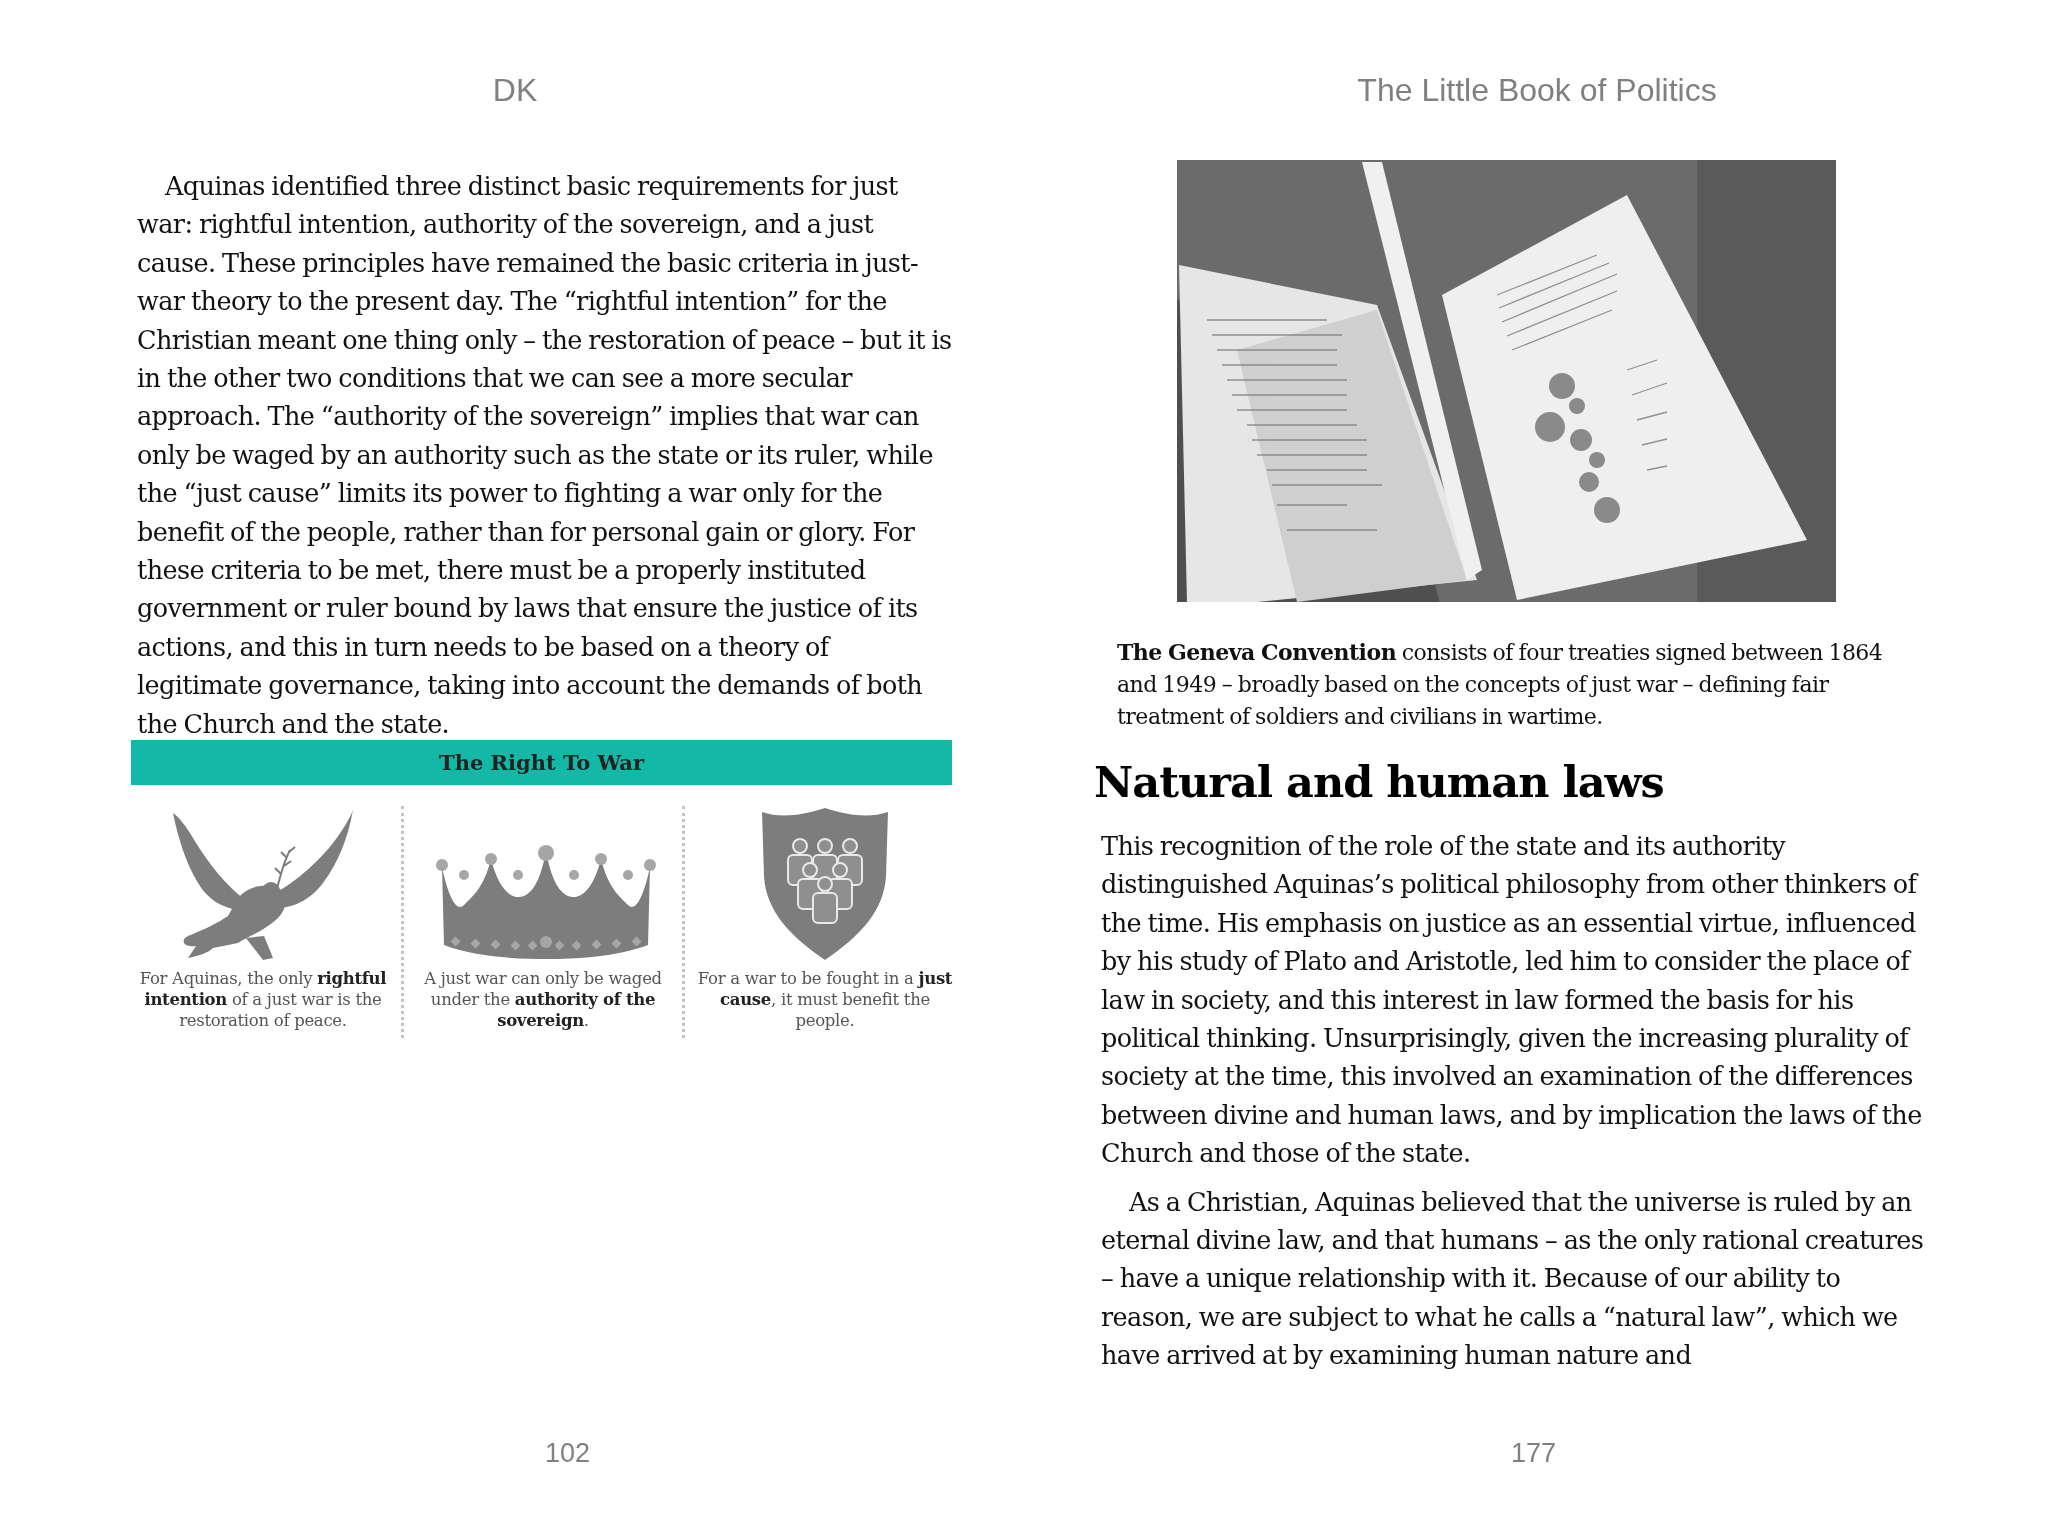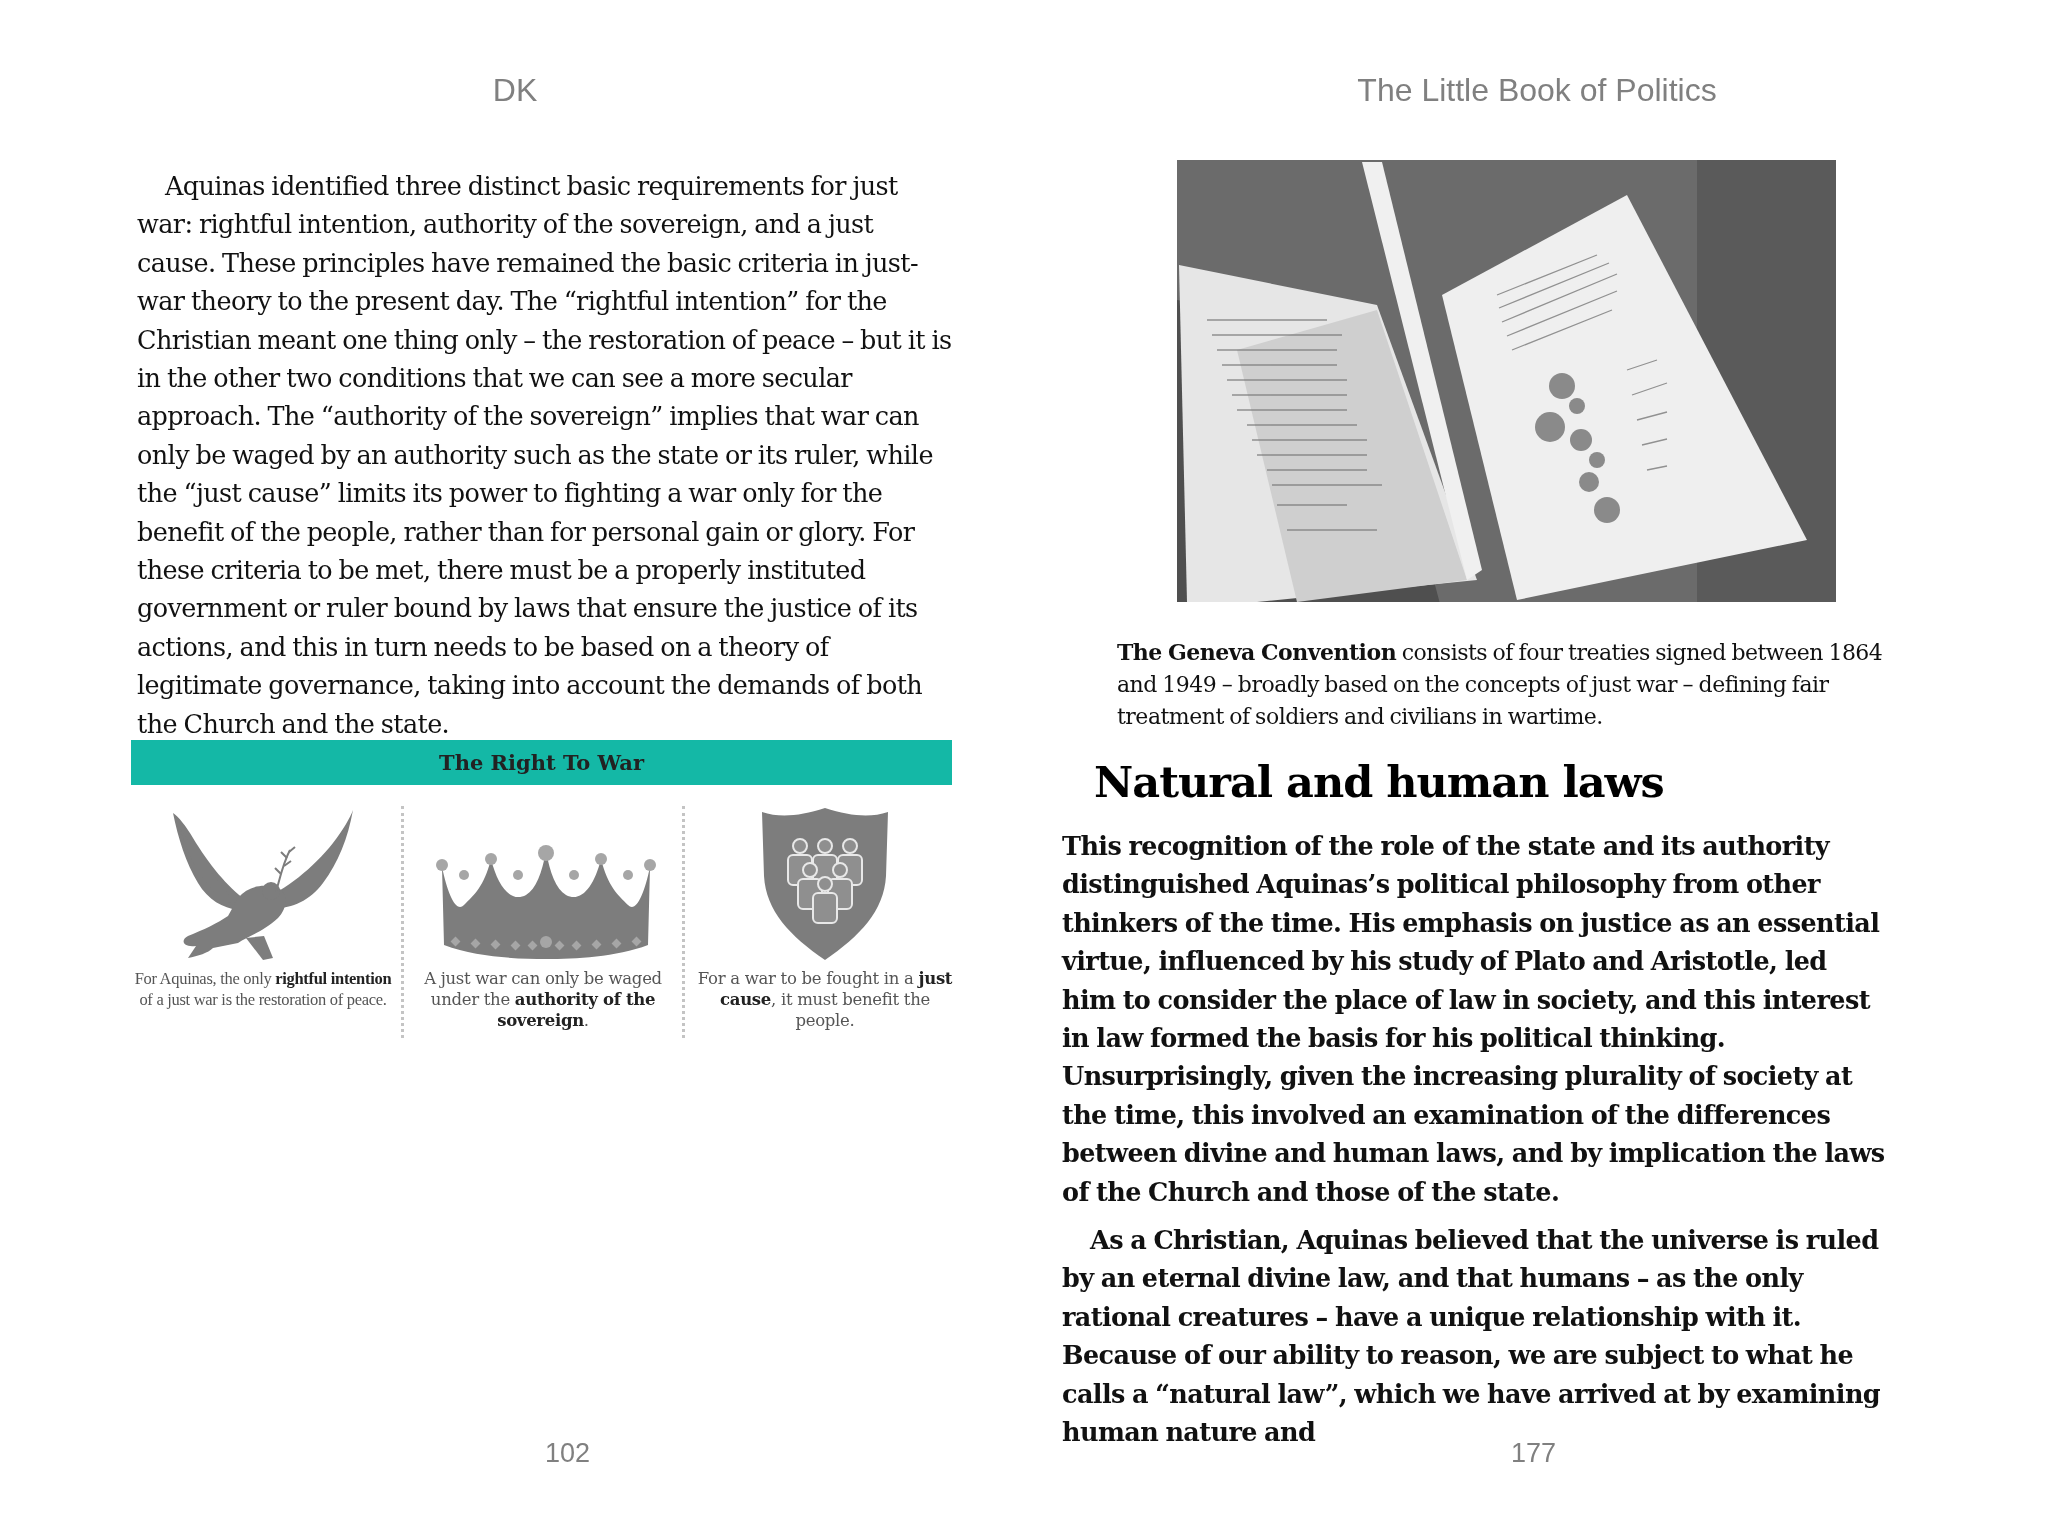--- a/index.html
+++ b/index.html
@@ -41,21 +41,21 @@
         <path d="M185 2 C180 30 170 55 155 75 C140 95 120 102 100 100 L92 92 C118 82 145 60 165 35 C175 22 182 10 185 2 Z"></path>
         <path d="M70 90 C80 78 95 75 110 80 C120 84 120 100 110 110 C95 124 80 128 70 135 L45 140 C40 145 30 148 20 150 L28 138 C15 140 12 132 20 128 C35 122 50 115 60 108 Z"></path>
         <circle cx="103" cy="83" r="9"></circle>
         <path d="M78 130 L95 152 L105 150 L96 128 Z"></path>
       </g>
       <g stroke="#7d7d7d" stroke-width="2" fill="none">
         <path d="M108 84 C112 70 115 55 122 42"></path>
         <path d="M113 66 l-6 -6 M116 58 l7 -5 M119 50 l-6 -6 M121 44 l6 -5"></path>
       </g>
     </svg>
-    <div class="info-caption" style="left:133px;font-family:Liberation Serif, serif;">
+    <div class="info-caption" style="left:133px;">
       <span>For Aquinas, the only </span><b>rightful intention</b><span> of a just war is the restoration of peace.</span>
     </div>
 
     <div class="divider" style="left:401px;"></div>
 
     <svg class="icon" style="left:436px;top:845px;" width="220" height="115" viewBox="0 0 220 115">
       <g fill="#7d7d7d">
         <path d="M6 22 C12 50 20 68 28 60 C38 50 48 42 55 14 C62 42 75 58 90 50 C100 44 106 28 110 6 C114 28 120 44 130 50 C145 58 158 42 165 14 C172 42 182 50 192 60 C200 68 208 50 214 22 L212 100 C180 112 140 114 110 114 C80 114 40 112 8 100 Z"></path>
       </g>
       <g fill="#a6a6a6">
@@ -153,19 +153,19 @@
         <path d="M320 135 l100 -40 M322 148 l110 -45 M325 162 l115 -48 M330 176 l110 -45 M335 190 l100 -40"></path>
         <path d="M450 210 l30 -10 M455 235 l35 -12 M460 260 l30 -8 M465 285 l25 -6 M470 310 l20 -4"></path>
       </g>
     </svg>
   </div>
 
   <p class="photo-caption"><b>The Geneva Convention</b><span> consists of four treaties signed between 1864 and 1949 – broadly based on the concepts of just war – defining fair treatment of soldiers and civilians in wartime.</span></p>
 
   <h2 class="section-heading">Natural and human laws</h2>
 
-  <div class="body-text" style="left:1056px;top:821px;width:835px;font-weight:bold;">
+  <div class="body-text" style="left:1095px;top:821px;width:835px;">
     <p style="margin-bottom:10px;">This recognition of the role of the state and its authority distinguished Aquinas’s political philosophy from other thinkers of the time. His emphasis on justice as an essential virtue, influenced by his study of Plato and Aristotle, led him to consider the place of law in society, and this interest in law formed the basis for his political thinking. Unsurprisingly, given the increasing plurality of society at the time, this involved an examination of the differences between divine and human laws, and by implication the laws of the Church and those of the state.</p>
     <p class="indent">As a Christian, Aquinas believed that the universe is ruled by an eternal divine law, and that humans – as the only rational creatures – have a unique relationship with it. Because of our ability to reason, we are subject to what he calls a “natural law”, which we have arrived at by examining human nature and</p>
   </div>
 
   <div class="folio" style="left:1456px;width:100px;">177</div>
 </div>
 
 </body></html>

